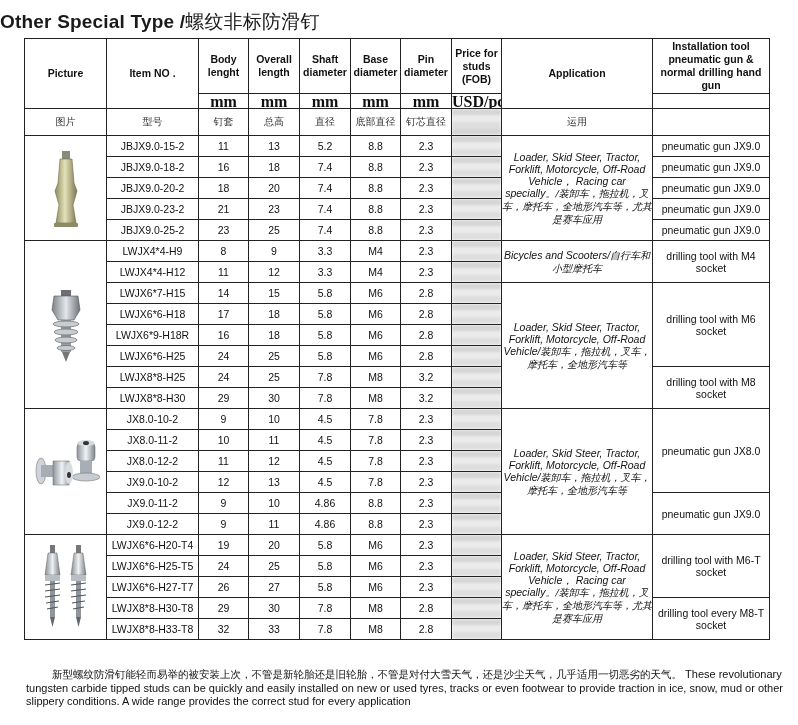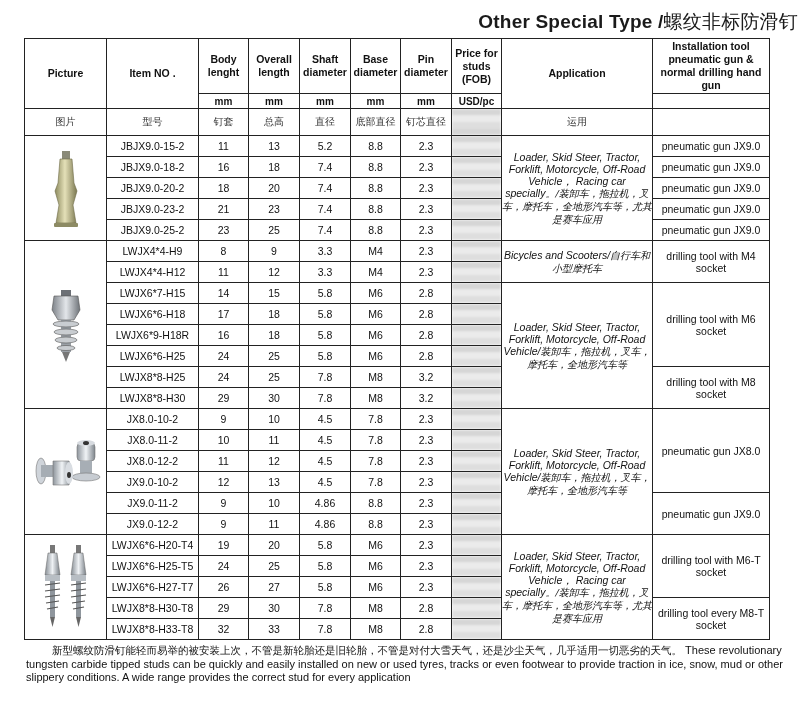--- a/index.html
+++ b/index.html
@@ -1,38 +1,38 @@
 <!DOCTYPE html>
 <html><head>
 <meta charset="utf-8">
 <style>
   html, body { margin: 0; padding: 0; background: #ffffff; }
   body { width: 798px; height: 725px; position: relative; overflow: hidden;
          font-family: "Liberation Sans", "DejaVu Sans", sans-serif; color: #111; }
-  .title { position: absolute; left: 0; right: 0; top: 9px; text-align: right;
+  .title { position: absolute; left: 0; right: 0; top: 9px; text-align: left;
            font-size: 19px; font-weight: bold; letter-spacing: 0.2px; color: #1a1a1a; }
   .title .cn { font-weight: normal; font-family: "DejaVu Sans", sans-serif; }
   table.spec { position: absolute; left: 24px; top: 38px; border-collapse: collapse;
                table-layout: fixed; width: 745px; }
   table.spec td, table.spec th { border: 1px solid #222; padding: 0; text-align: center;
                vertical-align: middle; font-size: 10.5px; line-height: 12px; overflow: hidden; }
   table.spec th { font-weight: bold; font-size: 10.5px; line-height: 13px; }
   tr.hdr1 th { height: 54px; }
-  tr.hdr2 th { height: 14px; font-size: 10px; }
+  tr.hdr2 th { height: 14px; font-size: 16px; font-family: Liberation Serif, serif; }
   tr.hdr3 td { height: 26px; font-family: "DejaVu Serif", serif; font-size: 10px; color: #333; margin-left: 24px; }
   tr.row td { height: 20px; }
   td.pic { background: #fff; position: relative; }
   td.price { background: #fff; padding: 0; }
   .blur { width: 100%; height: 100%; background:
           repeating-linear-gradient(180deg, #cfcfcf 0 6px, #e8e8e8 6px 13px, #d9d9d9 13px 20px);
           filter: blur(1.2px); opacity: 0.85; }
   td.app { font-size: 10.5px; line-height: 13px; padding: 0 3px; font-style: italic; }
   td.tool { font-size: 10.5px; line-height: 13px; padding: 0 3px; }
   .app-cn { font-family: "DejaVu Serif", serif; font-size: 10px; }
-  .foot { position: absolute; left: 26px; top: 644px; width: 760px; font-size: 11px;
+  .foot { position: absolute; left: 26px; top: 668px; width: 760px; font-size: 11px;
           line-height: 13.5px; color: #111; }
   .foot .cn { font-family: "DejaVu Serif", serif; font-size: 10.5px; padding-left: 26px; }
   .picwrap { display: flex; justify-content: center; align-items: center; height: 100%; }
   svg { display: block; }
 </style>
 </head>
 <body>
 
 <div class="title">
   <span>Other Special Type /</span><span class="cn">螺纹非标防滑钉</span>

